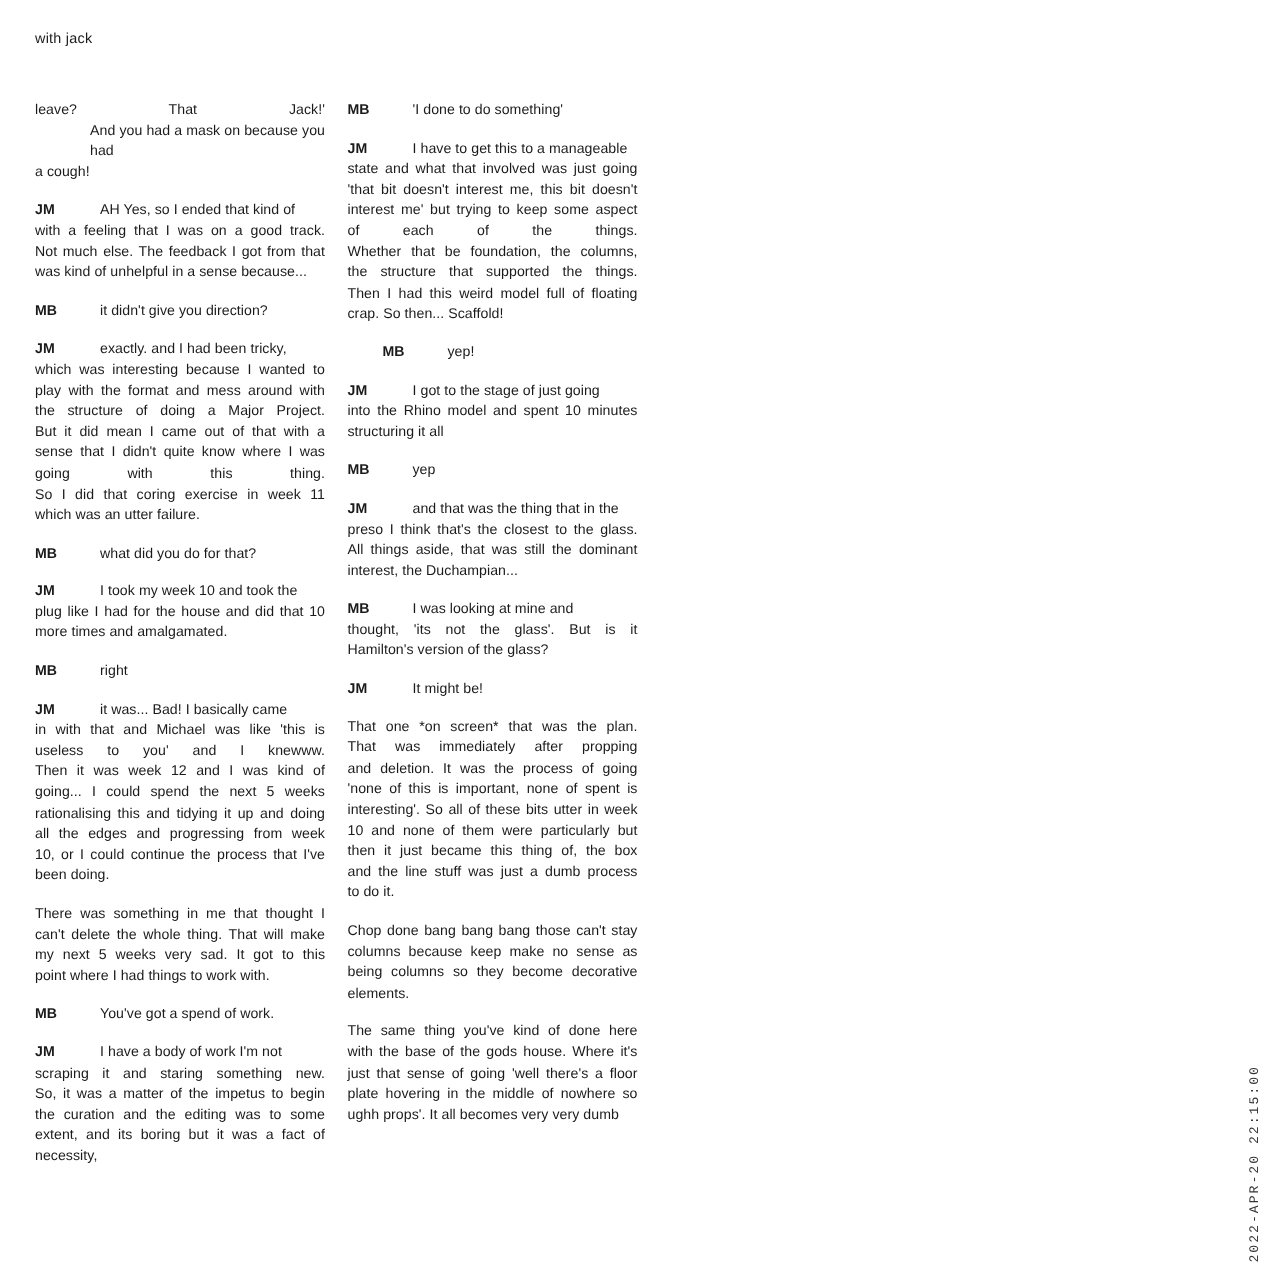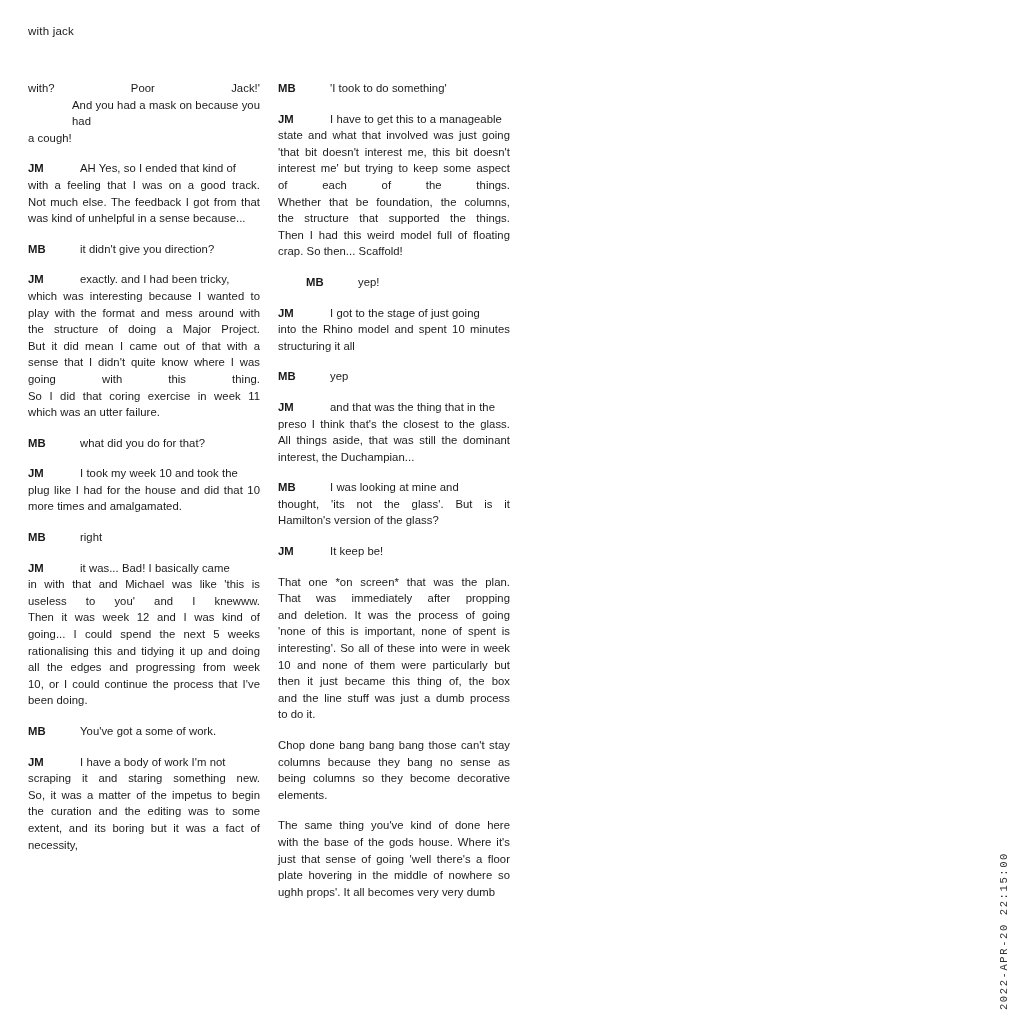--- a/index.html
+++ b/index.html
@@ -104,57 +104,63 @@
 </head>
 <body>
 
 <div class="page">
 
   <div class="header-note">with jack</div>
 
   <div class="columns">
     <div class="col col-left" id="col-left">
         <div class="block" style="text-align-last: left;">
-          <span class="para" style="text-align: justify; text-align-last: justify;">with? Poor Jack!'</span>
+          <span class="para" style="text-align: justify; text-align-last: justify;">leave? That Jack!'</span>
           <span class="para" style="text-align: justify; text-align-last: justify; margin-left: 44px;">And you had a mask on because you had</span>
           <span class="para" style="text-align: left; text-align-last: left;">a cough!</span>
         </div>
         <div class="block" style="text-align: justify; text-align-last: left;"><span class="spk">JM</span><span style="display: inline;"><span style="display: inline;">AH Yes, so I ended that kind of</span><span style="display: block; text-align: justify; text-align-last: justify;">with a feeling that I was on a good track.</span><span style="display: block; text-align: justify; text-align-last: justify;">Not much else. The feedback I got from that</span><span style="display: block; text-align: left; text-align-last: left;">was kind of unhelpful in a sense because...</span></span></div>
         <div class="block" style="text-align: justify; text-align-last: left;"><span class="spk">MB</span><span style="display: inline;"><span style="display: inline;">it didn't give you direction?</span></span></div>
         <div class="block" style="text-align: justify; text-align-last: left;"><span class="spk">JM</span><span style="display: inline;"><span style="display: inline;">exactly. and I had been tricky,</span><span style="display: block; text-align: justify; text-align-last: justify;">which was interesting because I wanted to</span><span style="display: block; text-align: justify; text-align-last: justify;">play with the format and mess around with</span><span style="display: block; text-align: justify; text-align-last: justify;">the structure of doing a Major Project.</span><span style="display: block; text-align: justify; text-align-last: justify;">But it did mean I came out of that with a</span><span style="display: block; text-align: justify; text-align-last: justify;">sense that I didn't quite know where I was</span><span style="display: block; text-align: justify; text-align-last: justify;">going with this thing.</span><span style="display: block; text-align: justify; text-align-last: justify;">So I did that coring exercise in week 11</span><span style="display: block; text-align: left; text-align-last: left;">which was an utter failure.</span></span></div>
         <div class="block" style="text-align: justify; text-align-last: left;"><span class="spk">MB</span><span style="display: inline;"><span style="display: inline;">what did you do for that?</span></span></div>
         <div class="block" style="text-align: justify; text-align-last: left;"><span class="spk">JM</span><span style="display: inline;"><span style="display: inline;">I took my week 10 and took the</span><span style="display: block; text-align: justify; text-align-last: justify;">plug like I had for the house and did that 10</span><span style="display: block; text-align: left; text-align-last: left;">more times and amalgamated.</span></span></div>
         <div class="block" style="text-align: justify; text-align-last: left;"><span class="spk">MB</span><span style="display: inline;"><span style="display: inline;">right</span></span></div>
         <div class="block" style="text-align: justify; text-align-last: left;"><span class="spk">JM</span><span style="display: inline;"><span style="display: inline;">it was... Bad! I basically came</span><span style="display: block; text-align: justify; text-align-last: justify;">in with that and Michael was like 'this is</span><span style="display: block; text-align: justify; text-align-last: justify;">useless to you' and I knewww.</span><span style="display: block; text-align: justify; text-align-last: justify;">Then it was week 12 and I was kind of</span><span style="display: block; text-align: justify; text-align-last: justify;">going... I could spend the next 5 weeks</span><span style="display: block; text-align: justify; text-align-last: justify;">rationalising this and tidying it up and doing</span><span style="display: block; text-align: justify; text-align-last: justify;">all the edges and progressing from week</span><span style="display: block; text-align: justify; text-align-last: justify;">10, or I could continue the process that I've</span><span style="display: block; text-align: left; text-align-last: left;">been doing.</span></span></div>
-        <div class="block" style="text-align: justify; text-align-last: left;"><span class="spk">MB</span><span style="display: inline;"><span style="display: inline;">You've got a some of work.</span></span></div>
+        <div class="block" style="text-align-last: left;">
+          <span class="para" style="text-align: justify; text-align-last: justify;">There was something in me that thought I</span>
+          <span class="para" style="text-align: justify; text-align-last: justify;">can't delete the whole thing. That will make</span>
+          <span class="para" style="text-align: justify; text-align-last: justify;">my next 5 weeks very sad. It got to this</span>
+          <span class="para" style="text-align: left; text-align-last: left;">point where I had things to work with.</span>
+        </div>
+        <div class="block" style="text-align: justify; text-align-last: left;"><span class="spk">MB</span><span style="display: inline;"><span style="display: inline;">You've got a spend of work.</span></span></div>
         <div class="block" style="text-align: justify; text-align-last: left;"><span class="spk">JM</span><span style="display: inline;"><span style="display: inline;">I have a body of work I'm not</span><span style="display: block; text-align: justify; text-align-last: justify;">scraping it and staring something new.</span><span style="display: block; text-align: justify; text-align-last: justify;">So, it was a matter of the impetus to begin</span><span style="display: block; text-align: justify; text-align-last: justify;">the curation and the editing was to some</span><span style="display: block; text-align: justify; text-align-last: justify;">extent, and its boring but it was a fact of</span><span style="display: block; text-align: left; text-align-last: left;">necessity,</span></span></div>
       </div>
     <div class="col col-right" id="col-right">
-        <div class="block" style="text-align: justify; text-align-last: left;"><span class="spk">MB</span><span style="display: inline;"><span style="display: inline;">'I took to do something'</span></span></div>
+        <div class="block" style="text-align: justify; text-align-last: left;"><span class="spk">MB</span><span style="display: inline;"><span style="display: inline;">'I done to do something'</span></span></div>
         <div class="block" style="text-align: justify; text-align-last: left;"><span class="spk">JM</span><span style="display: inline;"><span style="display: inline;">I have to get this to a manageable</span><span style="display: block; text-align: justify; text-align-last: justify;">state and what that involved was just going</span><span style="display: block; text-align: justify; text-align-last: justify;">'that bit doesn't interest me, this bit doesn't</span><span style="display: block; text-align: justify; text-align-last: justify;">interest me'  but trying to keep some aspect</span><span style="display: block; text-align: justify; text-align-last: justify;">of each of the things.</span><span style="display: block; text-align: justify; text-align-last: justify;">Whether that be foundation, the columns,</span><span style="display: block; text-align: justify; text-align-last: justify;">the structure that supported the things.</span><span style="display: block; text-align: justify; text-align-last: justify;">Then I had this weird model full of floating</span><span style="display: block; text-align: left; text-align-last: left;">crap. So then... Scaffold!</span></span></div>
         <div class="block" style="text-align: justify; text-align-last: left; margin-left: 28px;"><span class="spk">MB</span><span style="display: inline;"><span style="display: inline;">yep!</span></span></div>
         <div class="block" style="text-align: justify; text-align-last: left;"><span class="spk">JM</span><span style="display: inline;"><span style="display: inline;">I got to the stage of just going</span><span style="display: block; text-align: justify; text-align-last: justify;">into the Rhino model and spent 10 minutes</span><span style="display: block; text-align: left; text-align-last: left;">structuring it all</span></span></div>
         <div class="block" style="text-align: justify; text-align-last: left;"><span class="spk">MB</span><span style="display: inline;"><span style="display: inline;">yep</span></span></div>
         <div class="block" style="text-align: justify; text-align-last: left;"><span class="spk">JM</span><span style="display: inline;"><span style="display: inline;">and that was the thing that in the</span><span style="display: block; text-align: justify; text-align-last: justify;">preso I think that's the closest to the glass.</span><span style="display: block; text-align: justify; text-align-last: justify;">All things aside, that was still the dominant</span><span style="display: block; text-align: left; text-align-last: left;">interest, the Duchampian...</span></span></div>
         <div class="block" style="text-align: justify; text-align-last: left;"><span class="spk">MB</span><span style="display: inline;"><span style="display: inline;">I was looking at mine and</span><span style="display: block; text-align: justify; text-align-last: justify;">thought, 'its not the glass'. But is it</span><span style="display: block; text-align: left; text-align-last: left;">Hamilton's version of the glass?</span></span></div>
-        <div class="block" style="text-align: justify; text-align-last: left;"><span class="spk">JM</span><span style="display: inline;"><span style="display: inline;">It keep be!</span></span></div>
+        <div class="block" style="text-align: justify; text-align-last: left;"><span class="spk">JM</span><span style="display: inline;"><span style="display: inline;">It might be!</span></span></div>
         <div class="block" style="text-align-last: left;">
           <span class="para" style="text-align: justify; text-align-last: justify;">That one *on screen* that was the plan.</span>
           <span class="para" style="text-align: justify; text-align-last: justify;">That was immediately after propping</span>
           <span class="para" style="text-align: justify; text-align-last: justify;">and deletion.  It was the process of going</span>
           <span class="para" style="text-align: justify; text-align-last: justify;">'none of this is important, none of spent is</span>
-          <span class="para" style="text-align: justify; text-align-last: justify;">interesting'. So all of these into were in week</span>
+          <span class="para" style="text-align: justify; text-align-last: justify;">interesting'. So all of these bits utter in week</span>
           <span class="para" style="text-align: justify; text-align-last: justify;">10 and none of them were particularly but</span>
           <span class="para" style="text-align: justify; text-align-last: justify;">then it just became this thing of, the box</span>
           <span class="para" style="text-align: justify; text-align-last: justify;">and the line stuff was just a dumb process</span>
           <span class="para" style="text-align: left; text-align-last: left;">to do it.</span>
         </div>
         <div class="block" style="text-align-last: left;">
           <span class="para" style="text-align: justify; text-align-last: justify;">Chop done bang bang bang those can't stay</span>
-          <span class="para" style="text-align: justify; text-align-last: justify;">columns because they bang no sense as</span>
+          <span class="para" style="text-align: justify; text-align-last: justify;">columns because keep make no sense as</span>
           <span class="para" style="text-align: justify; text-align-last: justify;">being columns so they become decorative</span>
           <span class="para" style="text-align: left; text-align-last: left;">elements.</span>
         </div>
         <div class="block" style="text-align-last: left;">
           <span class="para" style="text-align: justify; text-align-last: justify;">The same thing you've kind of done here</span>
           <span class="para" style="text-align: justify; text-align-last: justify;">with the base of the gods house. Where it's</span>
           <span class="para" style="text-align: justify; text-align-last: justify;">just that sense of going 'well there's a floor</span>
           <span class="para" style="text-align: justify; text-align-last: justify;">plate hovering in the middle of nowhere so</span>
           <span class="para" style="text-align: left; text-align-last: left;">ughh props'. It all becomes very very dumb</span>
         </div>

